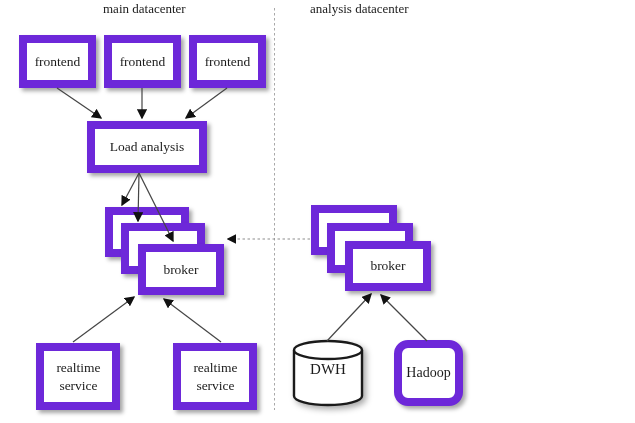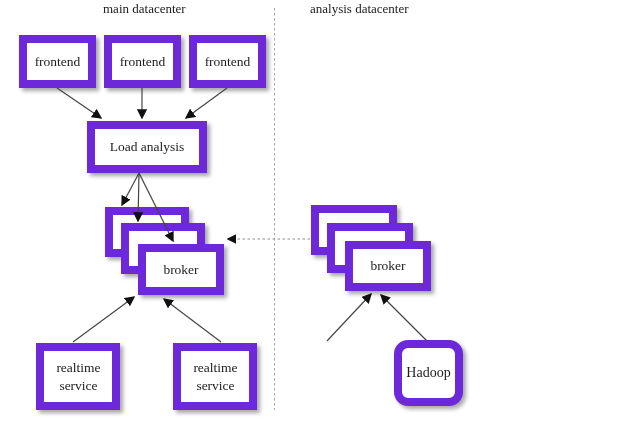--- a/index.html
+++ b/index.html
@@ -94,20 +94,27 @@
   <div class="node left-text" style="left:173px; top:343px; width:84px; height:67px;">
     <span>realtime service</span>
   </div>
 
   <div class="node stack-back" style="left:311px; top:205px; width:86px; height:50px;"></div>
   <div class="node stack-mid" style="left:327px; top:223px; width:86px; height:50px;"></div>
   <div class="node" style="left:345px; top:241px; width:86px; height:50px; z-index:3;">
     <span>broker</span>
   </div>
 
+  <div class="cyl-wrap" style="left:292px; top:338px; width:72px; height:70px;">
+    <svg width="72" height="70" viewBox="0 0 72 70">
+      <path d="M2,12 L2,58 A34,9 0 0 0 70,58 L70,12" fill="#ffffff" stroke="#1a1a1a" stroke-width="2.4"></path>
+      <ellipse cx="36" cy="12" rx="34" ry="9" fill="#ffffff" stroke="#1a1a1a" stroke-width="2.4"></ellipse>
+    </svg>
+    <div class="cyl-label">DWH</div>
+  </div>
 
   <div class="node rounded" style="left:394px; top:340px; width:69px; height:66px; font-size:14px;">
     <span>Hadoop</span>
   </div>
 
   <svg class="edges" width="635" height="423" viewBox="0 0 635 423">
     <defs>
       <marker id="ah" viewBox="0 0 10 10" refX="8.6" refY="5" markerWidth="8.5" markerHeight="8.5" orient="auto-start-reverse">
         <path d="M0,0 L10,5 L0,10 Z" fill="#111111"></path>
       </marker>

